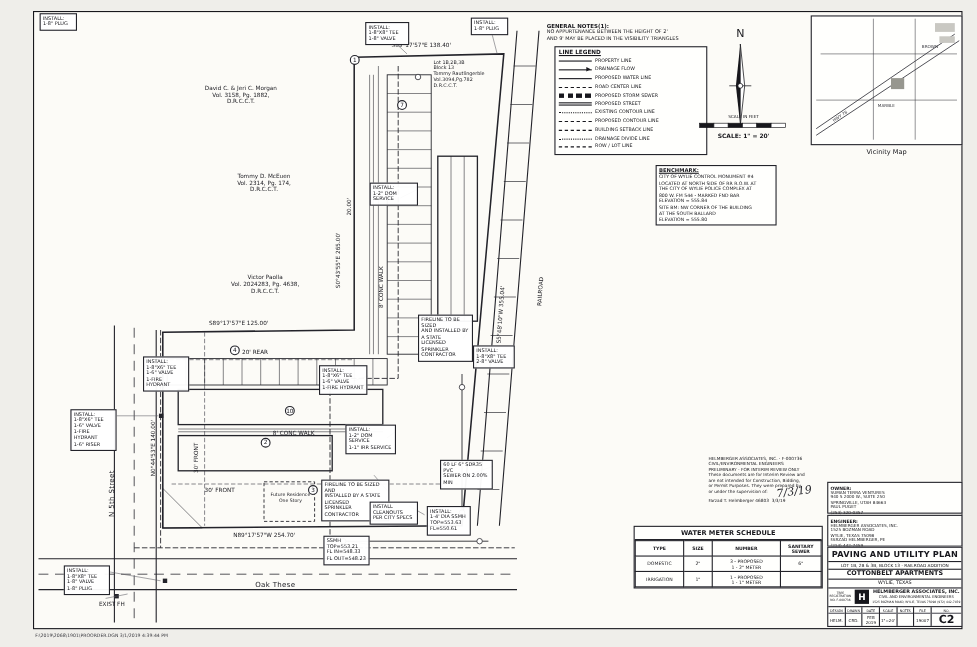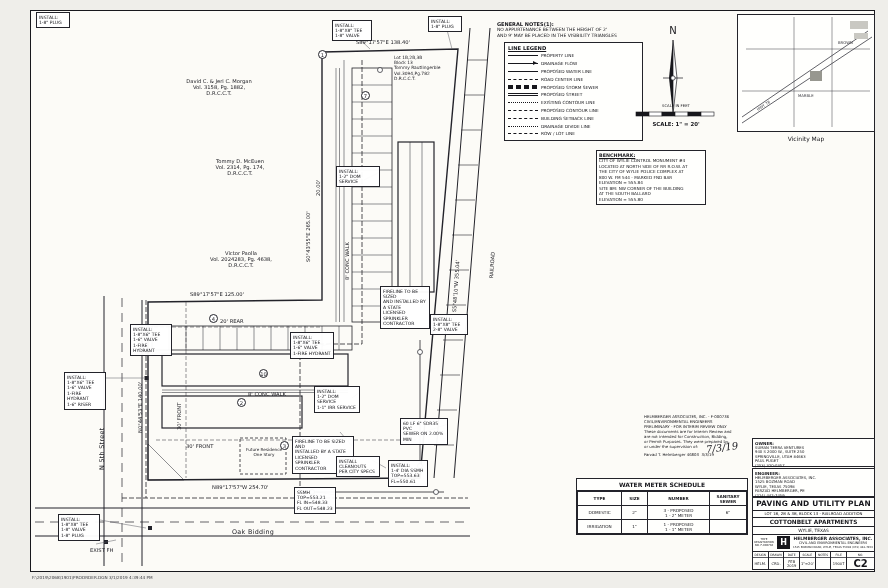--- a/index.html
+++ b/index.html
@@ -253,21 +253,21 @@
   <div class="lbl rot" style="left:305px;top:262px">S0°43'55"E  265.00'</div>
   <div class="lbl" style="left:451px;top:312px;transform:rotate(-86deg);transform-origin:0 0">S5°48'10"W  355.04'</div>
   <div class="lbl" style="left:220px;top:318px">20' REAR</div>
   <div class="lbl rot" style="left:176px;top:430px">30' FRONT</div>
   <div class="lbl" style="left:186px;top:443px">30' FRONT</div>
   <div class="lbl rot" style="left:344px;top:280px">8' CONC WALK</div>
   <div class="lbl" style="left:248px;top:391px">8' CONC WALK</div>
   <div class="lbl rot" style="left:315px;top:196px">20.00'</div>
 
   <div class="lbl street rot" style="left:99px;top:470px">N 5th Street</div>
-  <div class="lbl street" style="left:232px;top:529px">Oak Bidding</div>
+  <div class="lbl street" style="left:232px;top:529px">Oak These</div>
   <div class="lbl" style="left:488px;top:278px;transform:rotate(-86deg);transform-origin:0 0">RAILROAD</div>
 
   <div class="lbl c" style="left:244px;top:448px;width:40px;font-size:4.2px">Future Residence
 One Story</div>
   <div class="lbl" style="left:90px;top:547px">EXIST FH</div>
 
   <div class="callout" style="left:64px;top:372px;width:42px">INSTALL:
 1-8"X6" TEE
 1-6" VALVE
 1-FIRE HYDRANT

